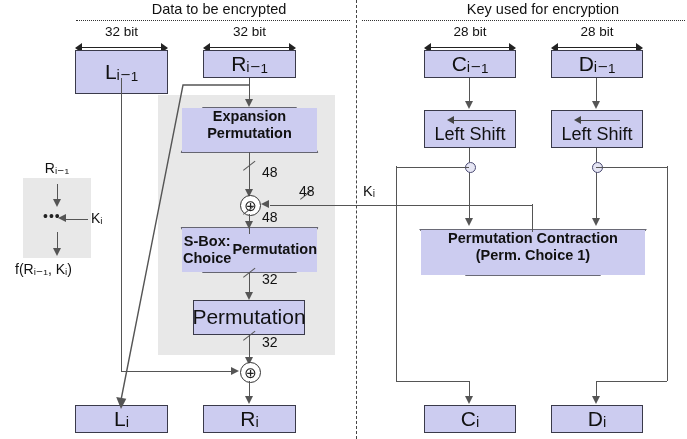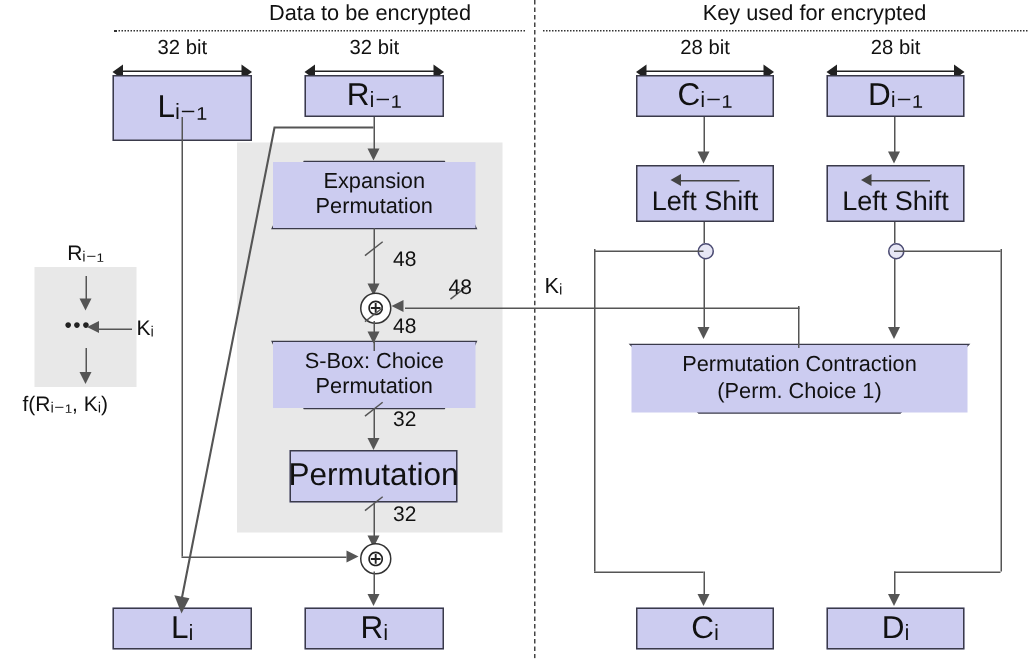--- a/index.html
+++ b/index.html
@@ -22,25 +22,26 @@
     line-height:1.05;
     color:#111;
   }
   .node.lbl-big{font-size:21px;}
   .node.lbl-med{font-size:18px;}
   
   .trap{
     position:absolute;
     box-sizing:border-box;
     background:#ccccf0;
-    display:flex;align-items:center;justify-content:center;
+    display:flex;align-items:center;
     text-align:center;
     color:#111;
     font-size:14.5px;
     line-height:1.18;
+    font-weight:bold;
   }
   
   .txt{position:absolute;white-space:nowrap;color:#111;}
   .t-hdr{font-size:14.5px;}
   .t-bit{font-size:13.5px;}
   .t-num{font-size:14px;}
   .t-ki{font-size:14.5px;}
   .t-leg{font-size:14px;}
   
   .hline{position:absolute;height:0;border-top:1.4px solid #555;}
@@ -90,22 +91,22 @@
   .lsarrow .bar{position:absolute;left:6px;right:0;top:4px;height:0;border-top:1.5px solid #444;}
   .lsarrow .l{position:absolute;left:0;top:0;width:0;height:0;
     border-top:4.5px solid transparent;border-bottom:4.5px solid transparent;border-right:7px solid #444;}
   svg.ovl{position:absolute;left:0;top:0;width:687px;height:439px;overflow:visible;pointer-events:none;}
 </style>
 </head>
 <body>
 
 <div id="root">
 
-  <div class="txt t-hdr" style="left:124px;top:1px;width:190px;text-align:right;">Data to be encrypted</div>
-  <div class="txt t-hdr" style="left:438px;top:1px;width:210px;text-align:center;">Key used for encrypted</div>
+  <div class="txt t-hdr" style="left:124px;top:1px;width:190px;text-align:center;">Data to be encrypted</div>
+  <div class="txt t-hdr" style="left:438px;top:1px;width:210px;text-align:center;">Key used for encryption</div>
 
   <div class="dotted-h" style="left:76px;top:20px;width:274px;"></div>
   <div class="dotted-h" style="left:362px;top:20px;width:323px;"></div>
 
   <div class="dashed-v" style="left:356px;top:0px;height:439px;"></div>
 
   <div class="txt t-bit" style="left:75px;top:24px;width:93px;text-align:center;">32 bit</div>
   <div class="dblarrow" style="left:75px;top:43px;width:93px;">
     <div class="l"></div>
       <div class="bar"></div>
@@ -189,21 +190,21 @@
     <polygon points="182,228 317,228 296,272 203,272" fill="#ccccf0" stroke="#3a3a4a" stroke-width="1.6"></polygon>
 
     <polygon points="421,230 645,230 600,275 466,275" fill="#ccccf0" stroke="#3a3a4a" stroke-width="1.6"></polygon>
   </svg>
 
   <div class="trap" style="left:182px;top:108px;width:135px;height:44px;flex-direction:column;">
     <span>Expansion</span>
     <span>Permutation</span>
   </div>
 
-  <div class="trap" style="left:182px;top:228px;width:135px;height:44px;flex-direction:column;">
+  <div class="trap" style="left:182px;top:228px;width:135px;height:44px;flex-direction:row;">
     <span>S-Box: Choice</span>
     <span>Permutation</span>
   </div>
 
   <div class="trap" style="left:421px;top:230px;width:224px;height:45px;flex-direction:column;">
     <span>Permutation Contraction</span>
     <span>(Perm. Choice 1)</span>
   </div>
 
   <div class="vline" style="left:249px;top:78px;height:22px;"></div>

